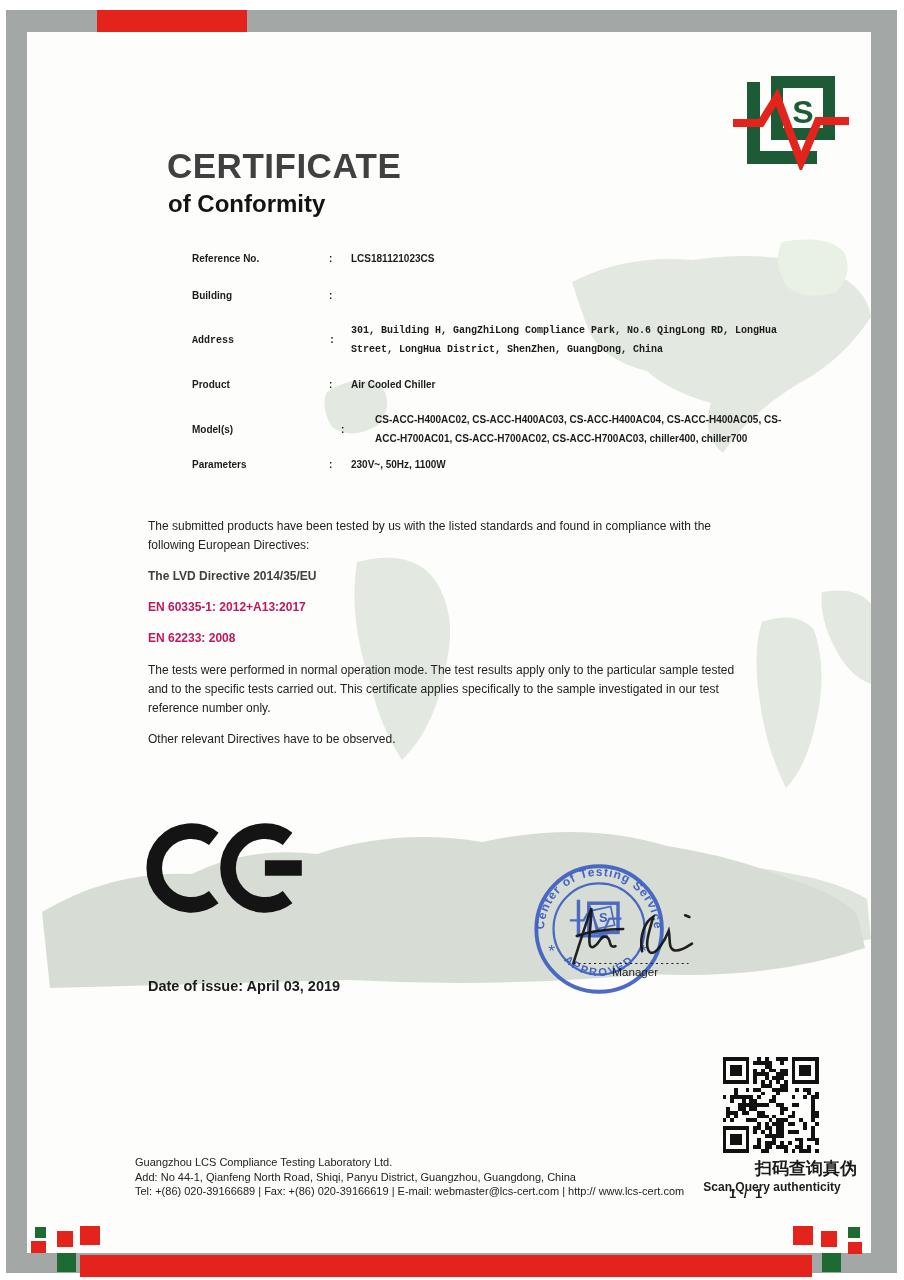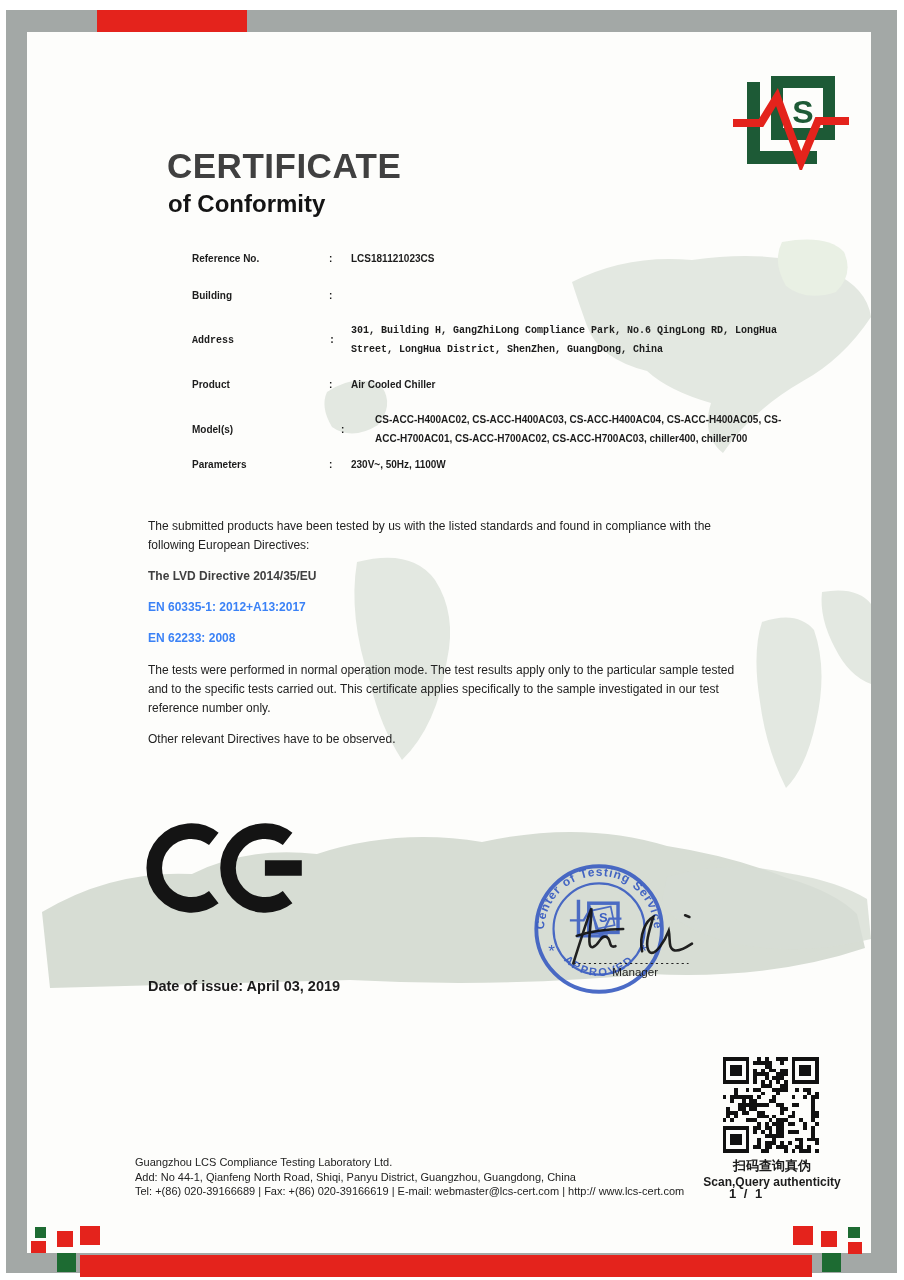--- a/index.html
+++ b/index.html
@@ -22,26 +22,26 @@
   .frow{display:flex;align-items:center;line-height:19px;font-size:10px;padding-left:44px;}
   .flabel{width:137px;font-weight:700;flex:none;}
   .fcolon{width:22px;font-weight:700;flex:none;}
   .fvalue{flex:1;font-weight:700;}
   .mb17{margin-bottom:18px;} .mb15{margin-bottom:16px;} .mb14{margin-bottom:16px;font-family:Liberation Mono, monospace;}
   .mb12{margin-bottom:7px;gap:12px;}
   
   .paras{width:592px;font-size:12px;line-height:19px;color:#222;}
   .paras p{margin:0 0 12px 0;}
   .bold{font-weight:700;color:#404040;}
-  .std{margin:0;font-weight:700;color:#3b82f6;}
+  .std{margin:0;font-weight:700;color:#be185d;}
   .std-block{margin:0 0 13px 0;}
   
   .footer{font-size:11px;line-height:14.5px;color:#222;}
   .qr-cap{width:170px;text-align:center;font-weight:700;}
-  .qr-cap .cn{font-size:13px;font-family:"DejaVu Sans",sans-serif;}
+  .qr-cap .cn{font-size:17px;font-family:"DejaVu Sans",sans-serif;text-align:right;}
   .qr-cap .en{font-size:12px;}
   .pageno{font-size:13px;font-weight:700;letter-spacing:2px;}
   .date-line{font-size:14.5px;font-weight:700;margin-top:20px;}
   svg text{font-family:"Liberation Sans","DejaVu Sans",sans-serif;}
 </style>
 </head>
 <body>
 
 <div class="scan">
 

